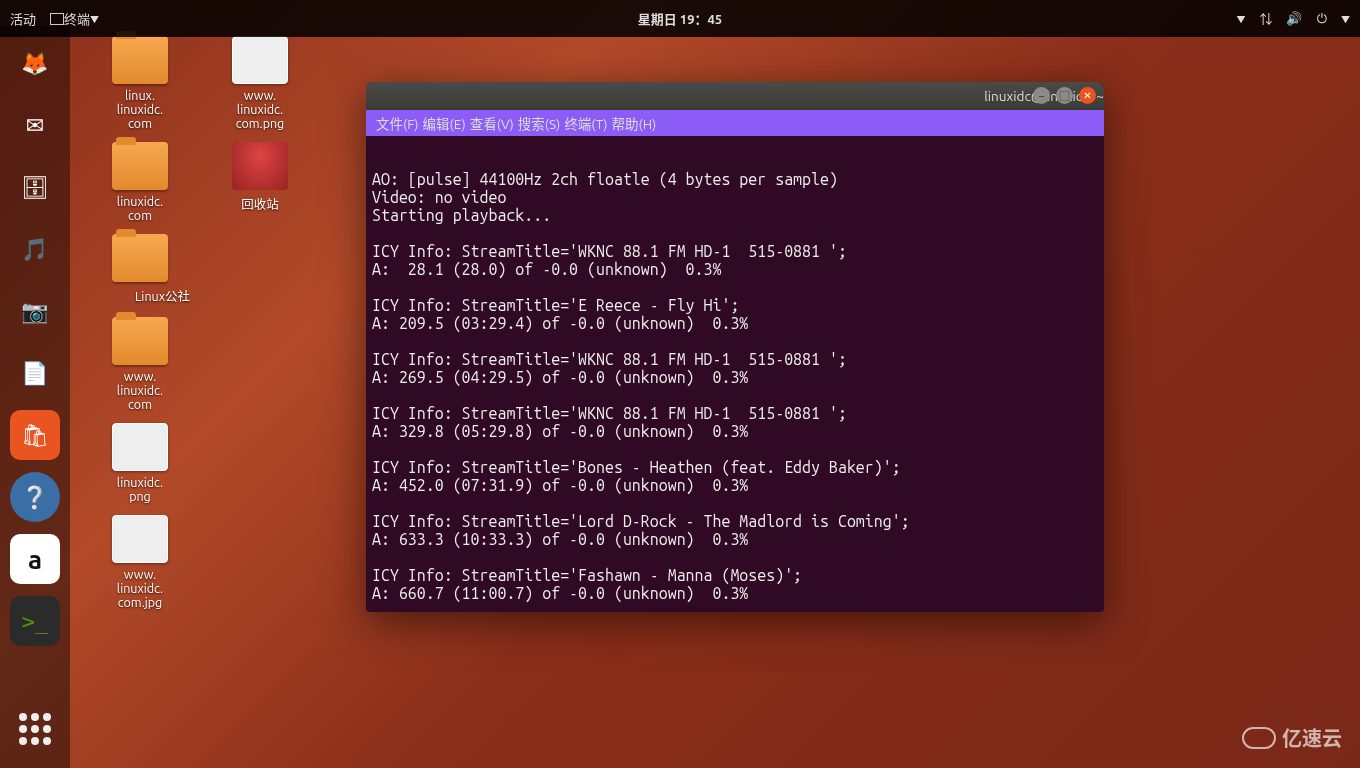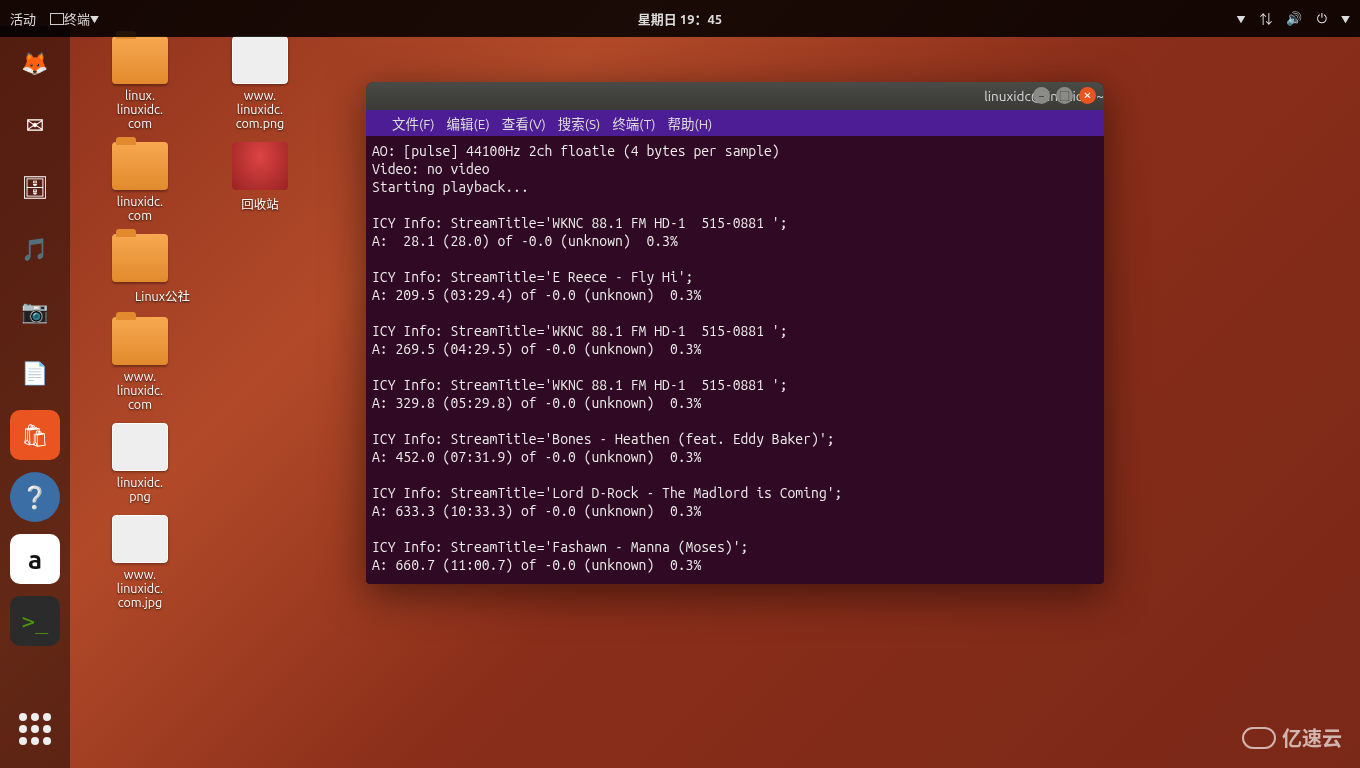--- a/index.html
+++ b/index.html
@@ -74,30 +74,31 @@
   height: 28px; background: linear-gradient(#4a4a47, #3a3a37);
   display: flex; align-items: center; justify-content: flex-end;
   color: #ddd; font-size: 13.5px; position: relative;
 }
 .term-controls { position: absolute; right: 8px; top: 5px; display: flex; gap: 6px; }
 .wc { width: 17px; height: 17px; border-radius: 50%; display:flex; align-items:center; justify-content:center; font-size:10px; color:#222; }
 .wc.min { background:#8a8a86; }
 .wc.max { background:#8a8a86; }
 .wc.close { background:#e95420; color:#fff; }
 .term-menu {
-  height: 26px; background: #4c1d95;
-  display: flex; align-items: center; gap: 12px;
-  padding: 0 26px; font-size: 13.5px; color: #ddd;
+  height: 26px; background: #8b5cf6;
+  display: flex; align-items: center; gap: 4px;
+  padding: 0 10px; font-size: 13.5px; color: #ddd;
 }
 .term-body {
   padding: 6px 6px 10px 6px;
   font-family: "Ubuntu Mono", "DejaVu Sans Mono", monospace;
-  font-size: 14px; line-height: 18px;
+  font-size: 16px; line-height: 18px;
   color: #eeeeec; white-space: pre;
   min-height: 438px;
+  margin-top: 28px;
 }
 
 
 .watermark {
   position: absolute; right: 18px; bottom: 16px;
   color: rgba(255,255,255,.65); font-size: 20px; font-weight: 600;
   display:flex; align-items:center; gap:6px;
 }
 .watermark .cloud { width:34px; height:22px; border:2px solid rgba(255,255,255,.65); border-radius:12px; }
 </style>

